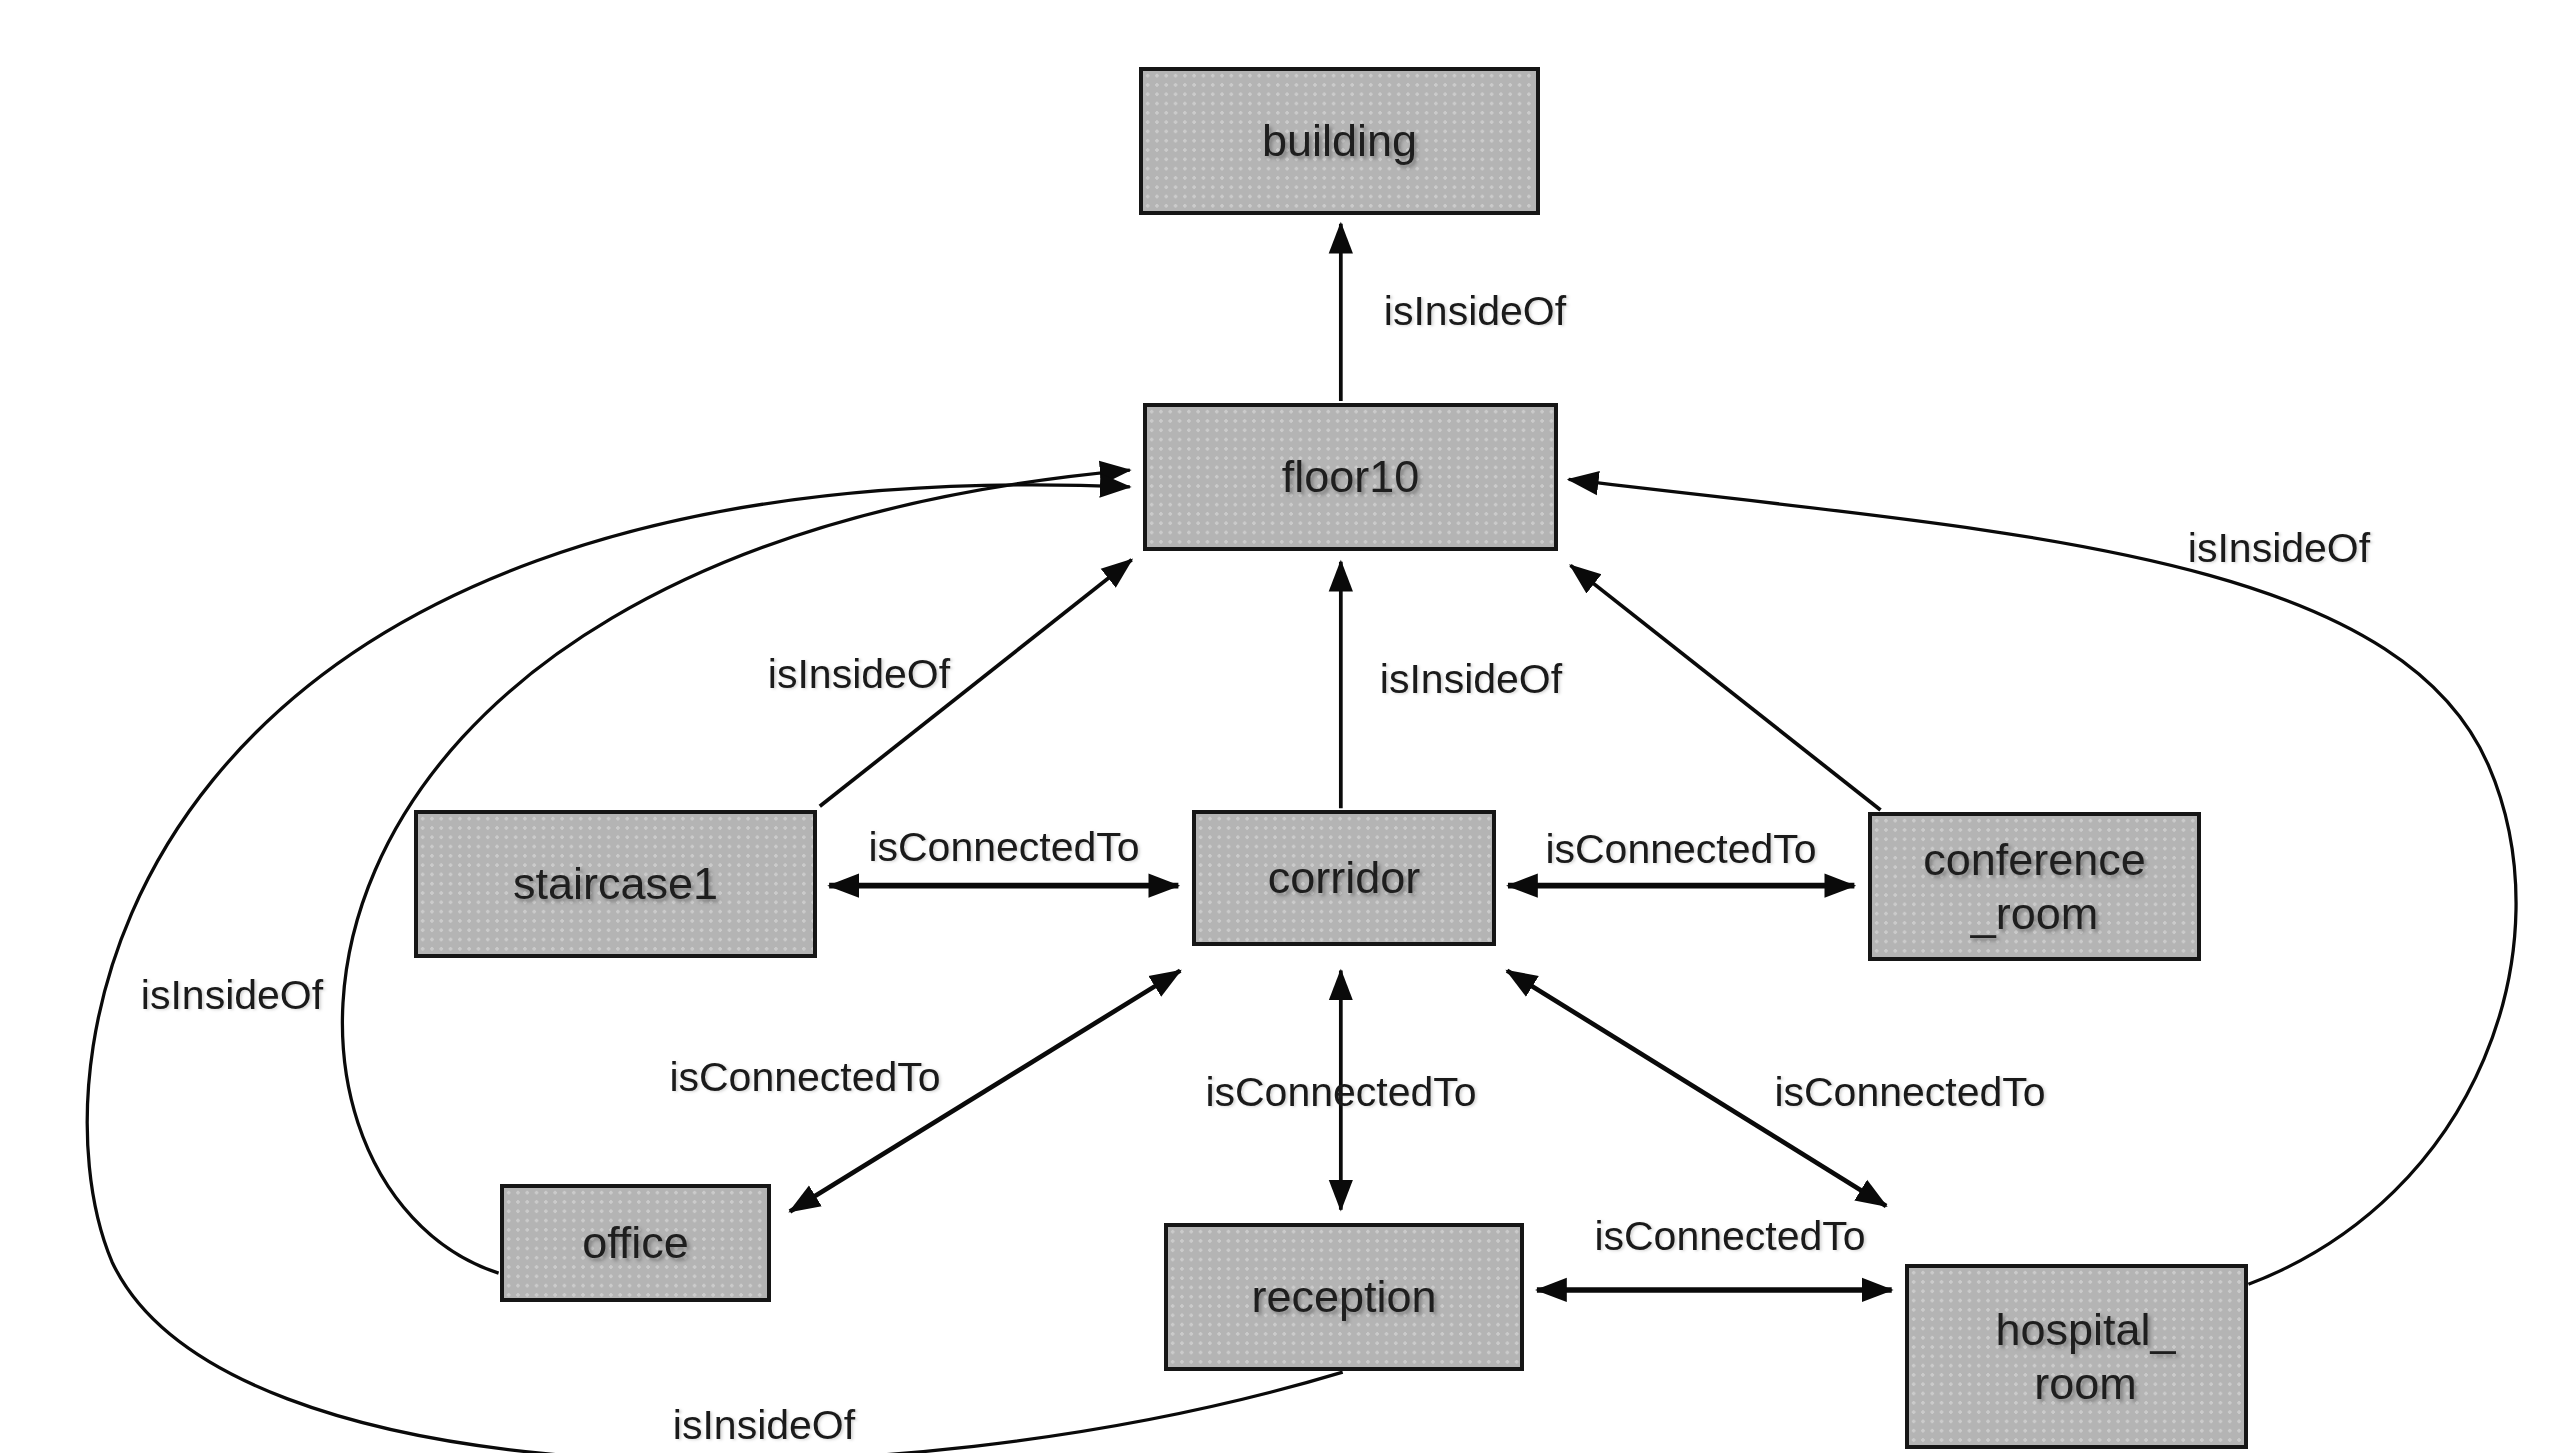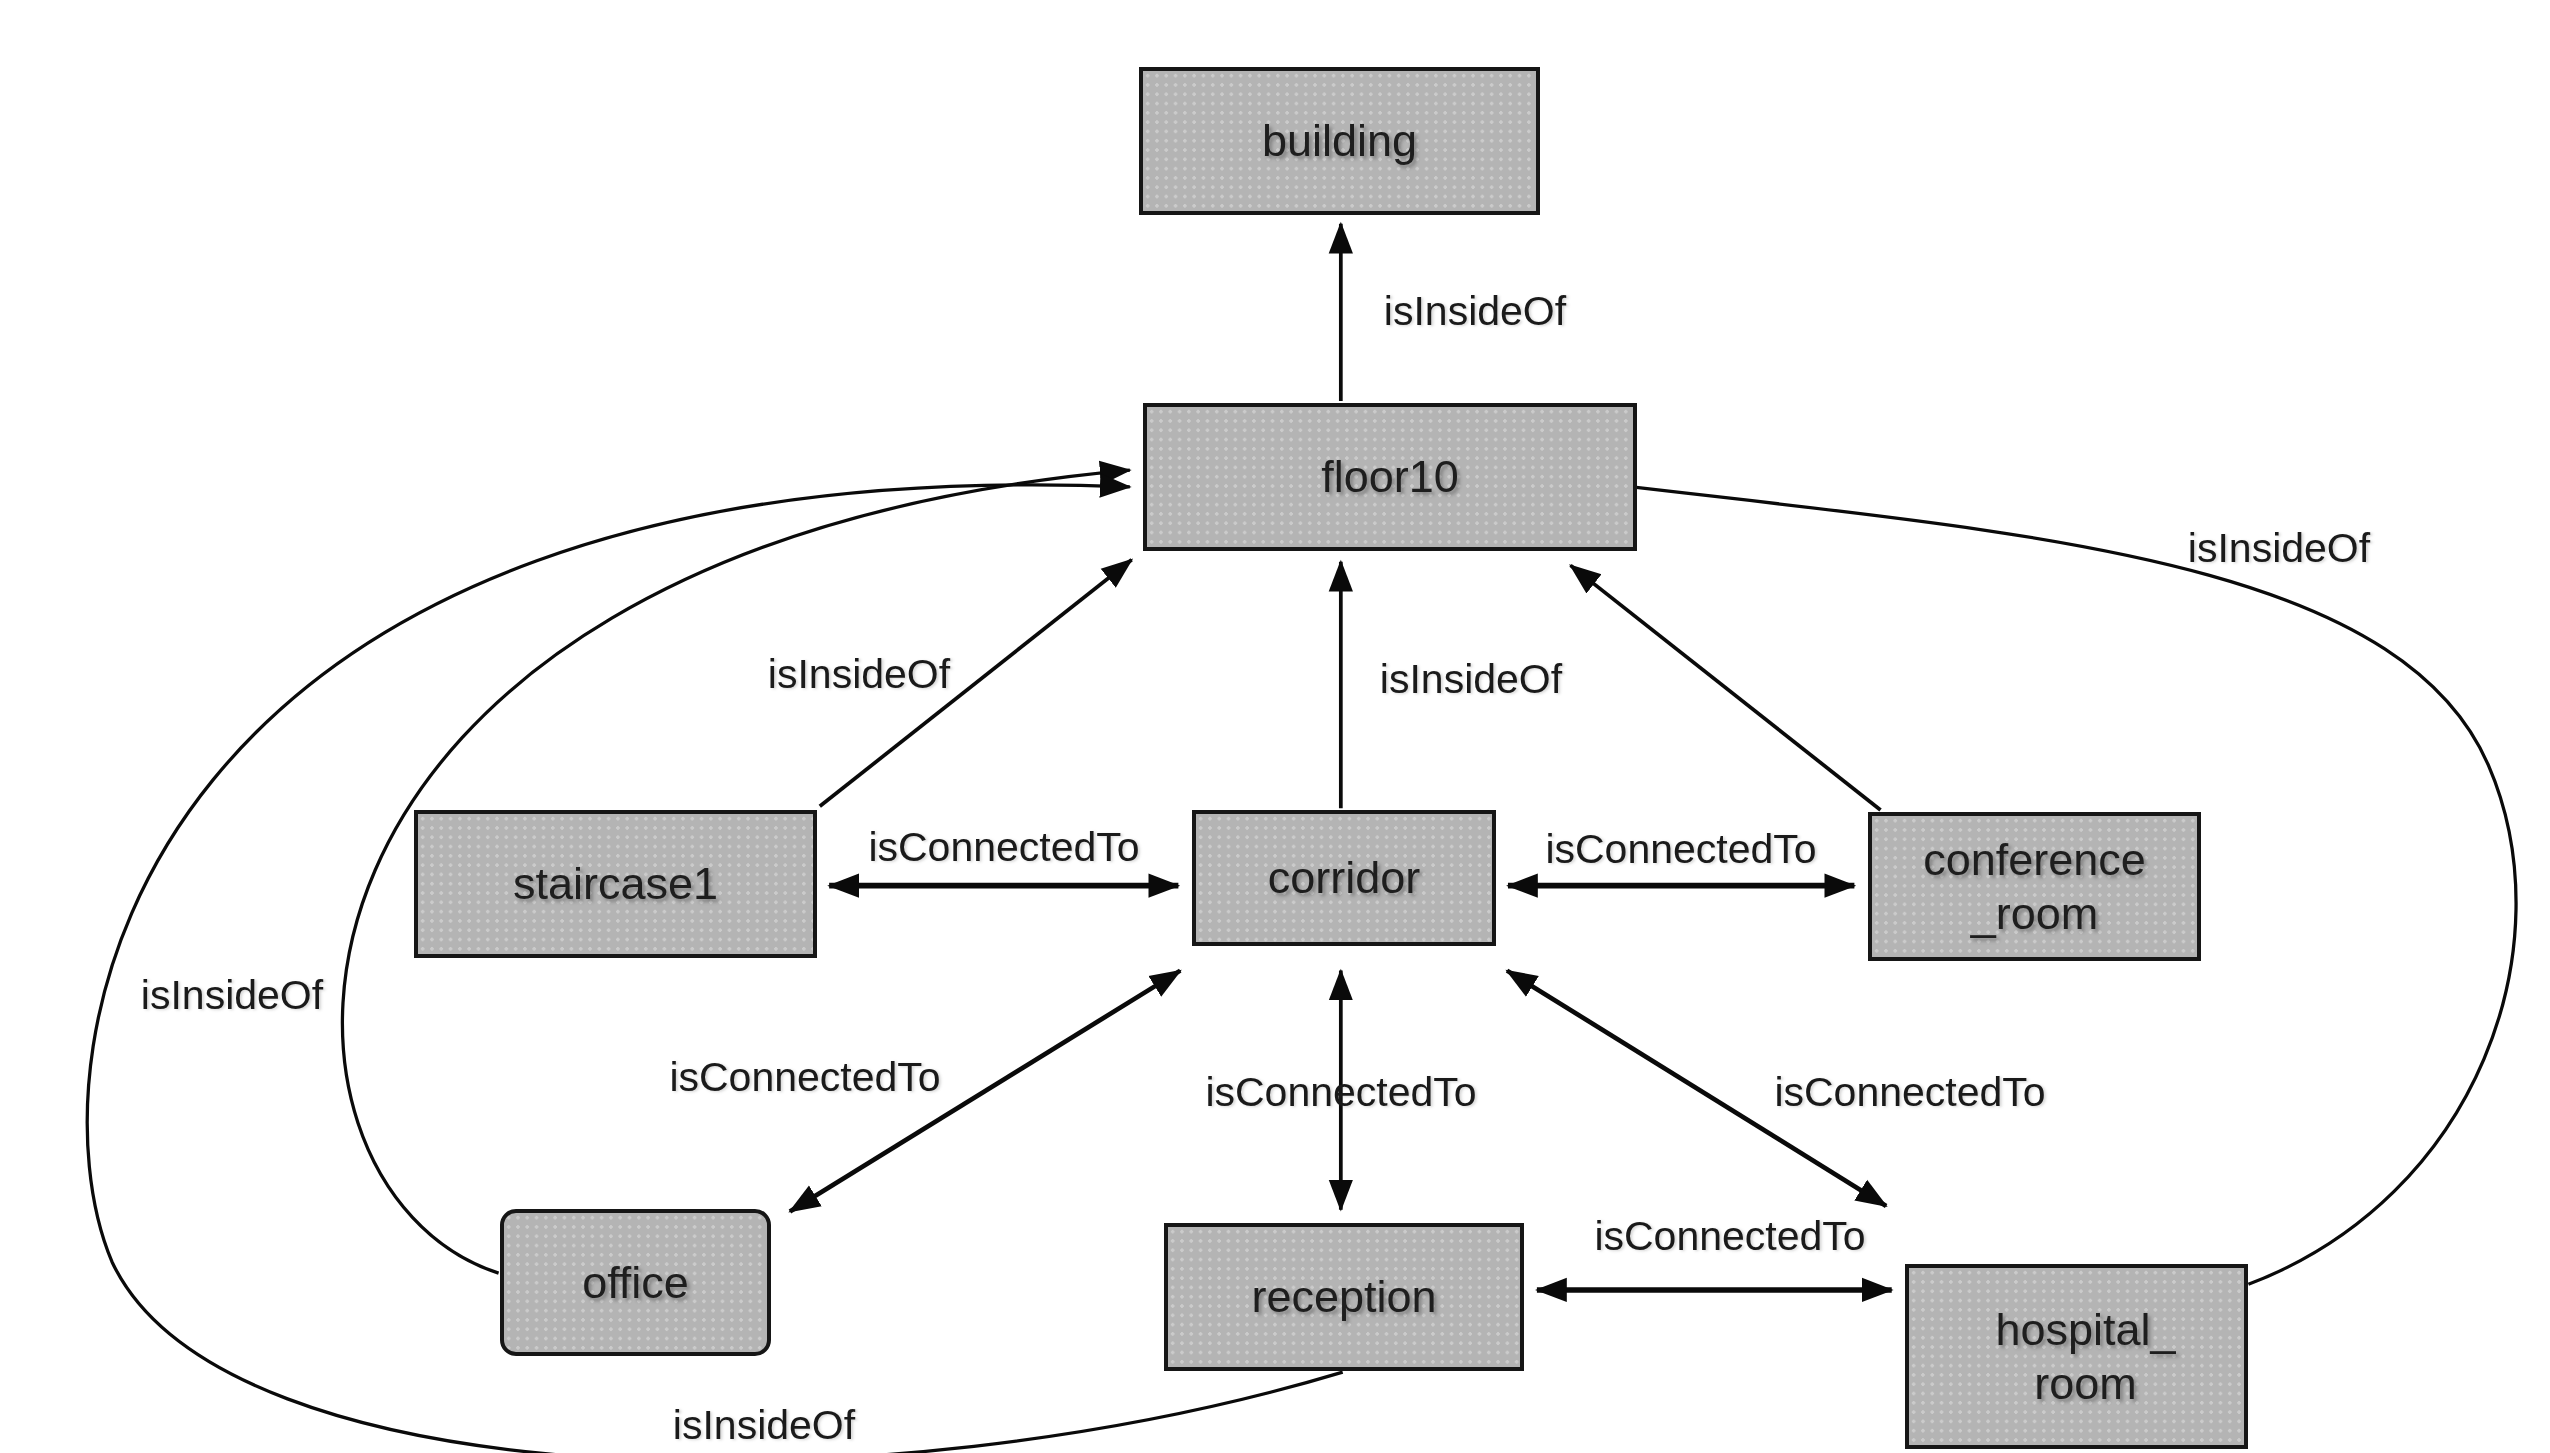--- a/index.html
+++ b/index.html
@@ -47,26 +47,26 @@
         <path d="M 1615 897 L 1986 897" fill="none" stroke="#0a0a0a" stroke-width="6" marker-end="url(#arrow)" marker-start="url(#arrow-rev)"></path>
         <path d="M 1264 988 L 846 1246" fill="none" stroke="#0a0a0a" stroke-width="5" marker-end="url(#arrow)" marker-start="url(#arrow-rev)"></path>
         <path d="M 1436 988 L 1436 1244" fill="none" stroke="#0a0a0a" stroke-width="4" marker-end="url(#arrow)" marker-start="url(#arrow-rev)"></path>
         <path d="M 1614 988 L 2020 1240" fill="none" stroke="#0a0a0a" stroke-width="5" marker-end="url(#arrow)" marker-start="url(#arrow-rev)"></path>
         <path d="M 1646 1330 L 2026 1330" fill="none" stroke="#0a0a0a" stroke-width="6" marker-end="url(#arrow)" marker-start="url(#arrow-rev)"></path>
       </g>
   </svg>
 
   <div id="nodes">
       <div class="node" style="left: 1139px; top: 18.7px; width: 401px; height: 148px; background-color: rgb(180, 180, 180); border-color: rgb(22, 22, 22); color: rgb(30, 30, 30);">building</div>
-      <div class="node" style="left: 1143px; top: 355px; width: 494px; height: 148px; background-color: rgb(180, 180, 180); border-color: rgb(22, 22, 22); color: rgb(30, 30, 30);">floor10</div>
+      <div class="node" style="left: 1143px; top: 355px; width: 415px; height: 148px; background-color: rgb(180, 180, 180); border-color: rgb(22, 22, 22); color: rgb(30, 30, 30);">floor10</div>
       <div class="node" style="left: 414px; top: 762px; width: 403px; height: 148px; background-color: rgb(180, 180, 180); border-color: rgb(22, 22, 22); color: rgb(30, 30, 30);">staircase1</div>
       <div class="node" style="left: 1192px; top: 762px; width: 304px; height: 136px; background-color: rgb(180, 180, 180); border-color: rgb(22, 22, 22); color: rgb(30, 30, 30);">corridor</div>
       <div class="node" style="left: 1868px; top: 764px; width: 333px; height: 149px; background-color: rgb(180, 180, 180); border-color: rgb(22, 22, 22); color: rgb(30, 30, 30);">conference
 _room</div>
-      <div class="node" style="left: 500px; top: 1161px; width: 271px; height: 147px; background-color: rgb(180, 180, 180); border-color: rgb(22, 22, 22); color: rgb(30, 30, 30); border-radius: 16px;">office</div>
+      <div class="node" style="left: 500px; top: 1136px; width: 271px; height: 118px; background-color: rgb(180, 180, 180); border-color: rgb(22, 22, 22); color: rgb(30, 30, 30);">office</div>
       <div class="node" style="left: 1164px; top: 1175px; width: 360px; height: 148px; background-color: rgb(180, 180, 180); border-color: rgb(22, 22, 22); color: rgb(30, 30, 30);">reception</div>
       <div class="node" style="left: 1905px; top: 1216px; width: 343px; height: 185px; background-color: rgb(180, 180, 180); border-color: rgb(22, 22, 22); color: rgb(30, 30, 30); padding-left: 18px;">hospital_
 room</div>
     </div>
   <div id="labels">
       <div class="edge-label" style="left: 1475px; top: 263px; color: rgb(26, 26, 26);">isInsideOf</div>
       <div class="edge-label" style="left: 859px; top: 626px; color: rgb(26, 26, 26);">isInsideOf</div>
       <div class="edge-label" style="left: 1471px; top: 631px; color: rgb(26, 26, 26);">isInsideOf</div>
       <div class="edge-label" style="left: 2279px; top: 500px; color: rgb(26, 26, 26);">isInsideOf</div>
       <div class="edge-label" style="left: 232px; top: 947px; color: rgb(26, 26, 26);">isInsideOf</div>

